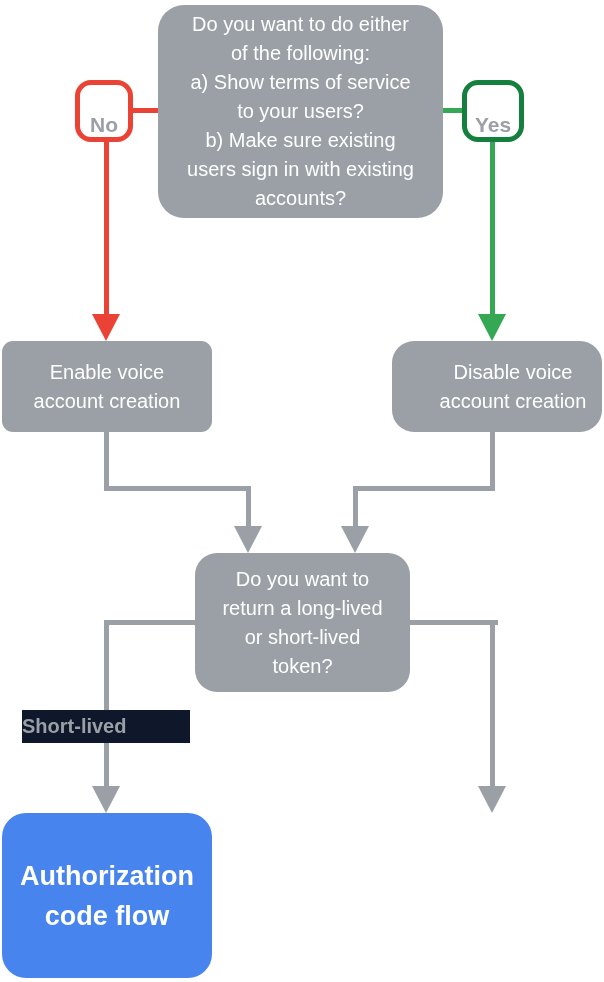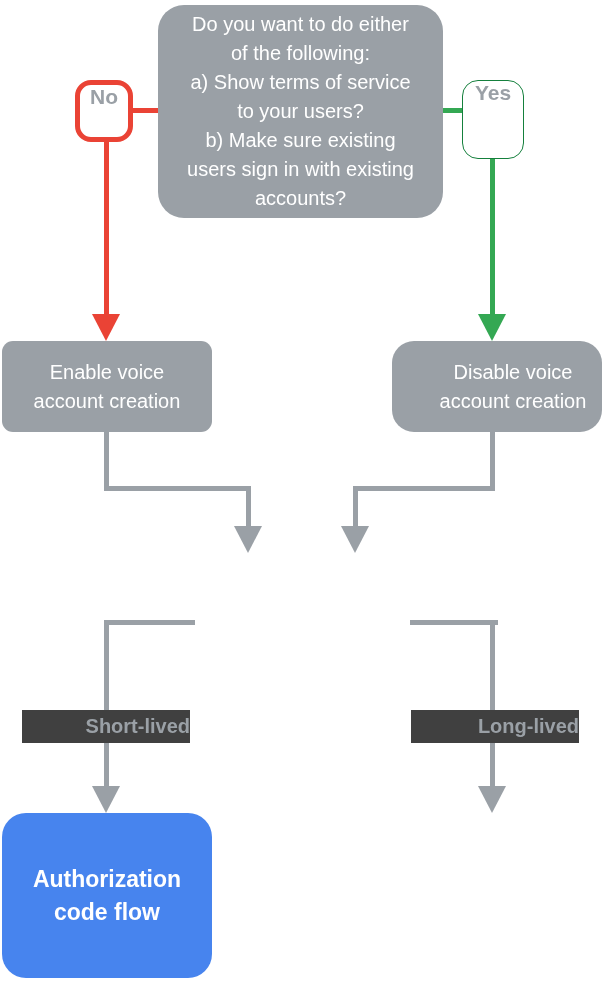--- a/index.html
+++ b/index.html
@@ -26,55 +26,55 @@
   }
   .node-text {
     white-space: pre-line;
     text-align: center;
     color: #ffffff;
     font-size: 20px;
     line-height: 29px;
   }
   .gray-box { background: #9AA0A6; border-radius: 22px; }
   .blue-box { background: #4784EE; border-radius: 24px; }
-  .blue-box .node-text { font-size: 23px; font-weight: 700; line-height: 33px; }
+  .blue-box .node-text { font-size: 27px; font-weight: 700; line-height: 40px; }
 
   .q1 { left: 158px; top: 5px;   width: 285px; height: 213px; border-radius: 26px; }
   .enable  { left: 2px;   top: 341px; width: 210px; height: 91px; border-radius: 11px; }
   .disable { left: 392px; top: 341px; width: 210px; height: 91px; padding-left: 32px; }
   .q2 { left: 195px; top: 553px; width: 215px; height: 139px; }
   .auth     { left: 2px;   top: 813px; width: 210px; height: 165px; }
   .implicit { left: 392px; top: 813px; width: 210px; height: 165px; }
 
   
   .pill {
     position: absolute;
     box-sizing: border-box;
     background: #ffffff;
     border-radius: 16px;
     display: flex;
-    align-items: flex-start;
+    align-items: flex-end;
     justify-content: center;
     z-index: 3;
   }
   .pill .pill-text {
     color: #9AA0A6;
     font-size: 21px;
     font-weight: 600;
   }
   .no-pill  { left: 75px;  top: 80px; width: 58px; height: 62px; border: 5px solid #EA4335; }
-  .yes-pill { left: 462px; top: 80px; width: 62px; height: 79px; border: 1px solid #15803d; }
+  .yes-pill { left: 462px; top: 80px; width: 62px; height: 62px; border: 5px solid #15803d; }
 
   
   .tag {
     position: absolute;
-    background: #404040;
+    background: #0f172a;
     display: flex;
     align-items: center;
-    justify-content: flex-end;
+    justify-content: flex-start;
     z-index: 3;
   }
   .tag .tag-text {
     color: #9AA0A6;
     font-size: 20px;
     font-weight: 600;
   }
   .short-tag { left: 22px;  top: 710px; width: 168px; height: 33px; }
   .long-tag  { left: 411px; top: 710px; width: 168px; height: 33px; }
 
@@ -172,28 +172,31 @@
   <div class="node gray-box enable">
     <div class="node-text">Enable voice
 account creation</div>
   </div>
 
   <div class="node gray-box disable">
     <div class="node-text">Disable voice
 account creation</div>
   </div>
 
+  <div class="node gray-box q2">
+    <div class="node-text">Do you want to
+return a long-lived
+or short-lived
+token?</div>
+  </div>
 
   <div class="tag short-tag">
     <span class="tag-text">Short-lived</span>
   </div>
 
-  <div class="tag long-tag">
-    <span class="tag-text">Long-lived</span>
-  </div>
 
   <div class="node blue-box auth">
     <div class="node-text">Authorization
 code flow</div>
   </div>
 
 
 </div>
 
 </body></html>

